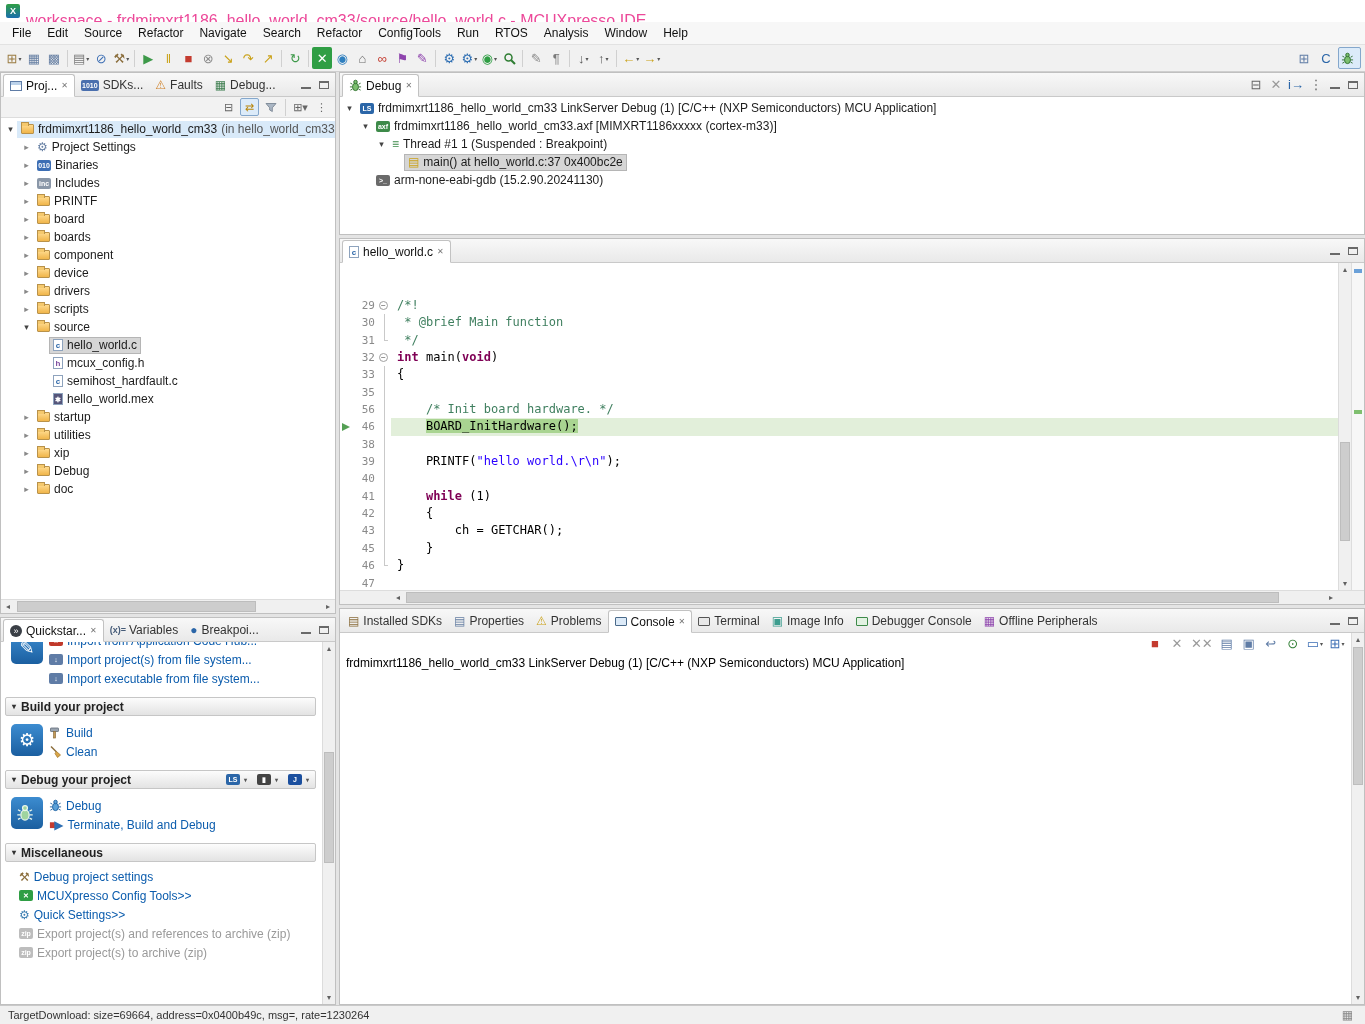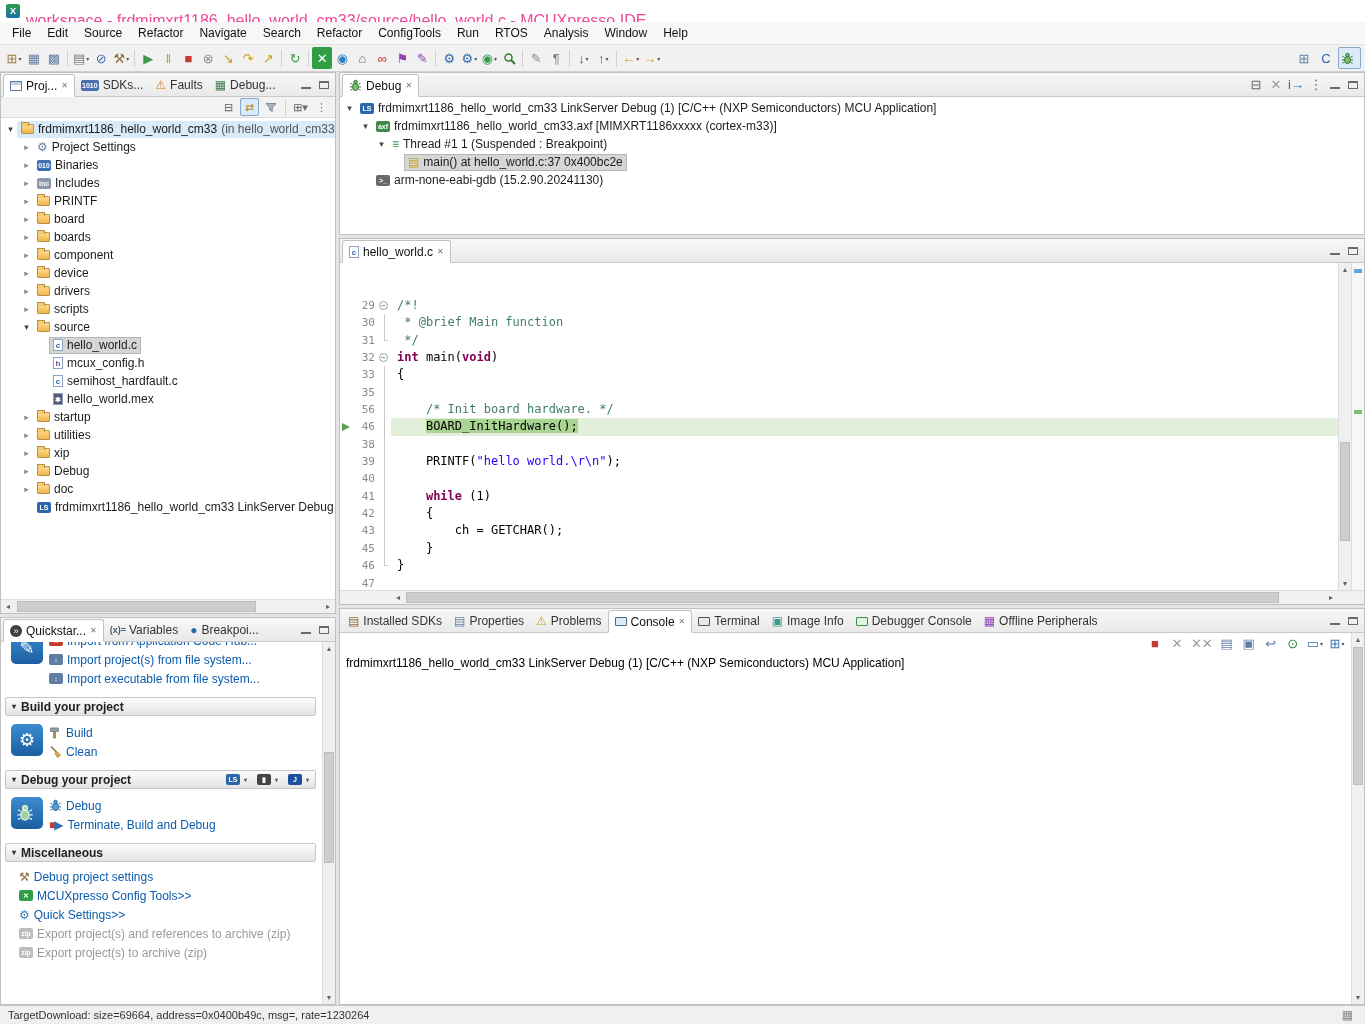--- a/index.html
+++ b/index.html
@@ -432,29 +432,20 @@
             </div>
             <div class="trow" style="padding-left:19px">
               <span class="arr">▸</span>
               <span class="titem">
                 <span class="ico" style="display:inline-flex;align-items:center">
                   <span class="fol"></span>
                 </span>
                 <span class="tlabel">doc</span>
               </span>
             </div>
-            <div class="trow" style="padding-left:19px">
-              <span class="arr"></span>
-              <span class="titem">
-                <span class="ico" style="display:inline-flex;align-items:center">
-                  <span class="badge" style="background:#2b66a8">LS</span>
-                </span>
-                <span class="tlabel">frdmimxrt1186_hello_world_cm33 LinkServer Debug</span>
-              </span>
-            </div>
           </div>
         <div class="hscroll">
           <span class="hbtn">◂</span>
           <span class="htrack">
               <span class="hthumb" style="left:2px;width:78%"></span>
             </span>
           <span class="hbtn">▸</span>
         </div>
       </div>
 

